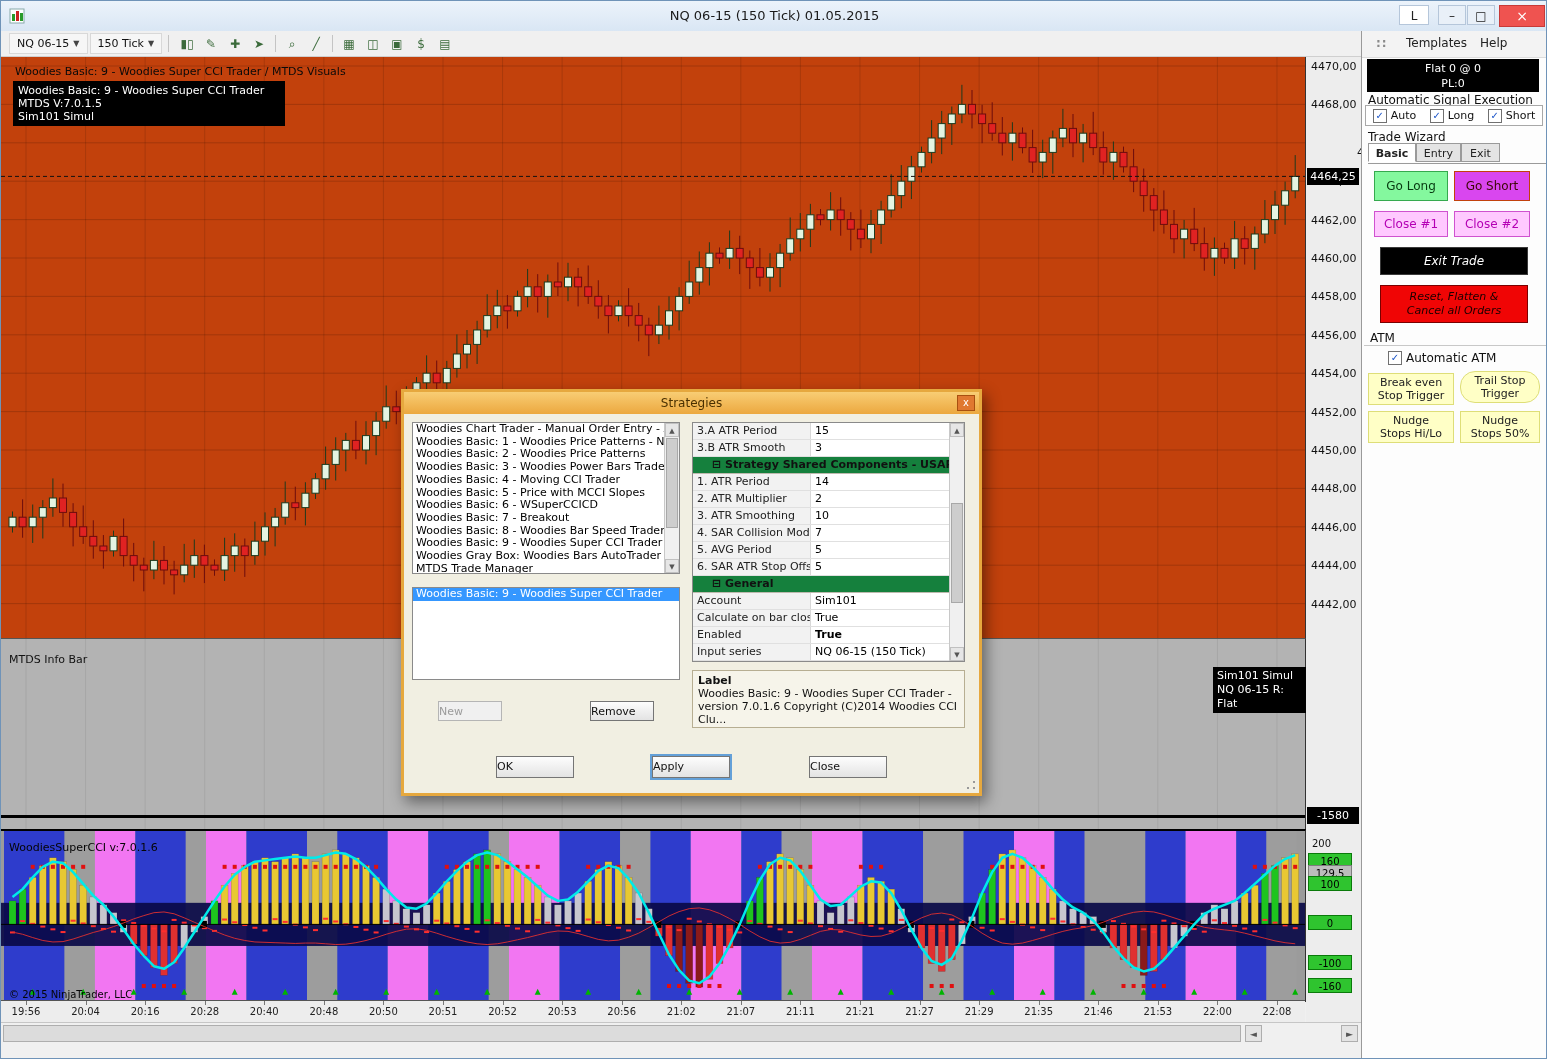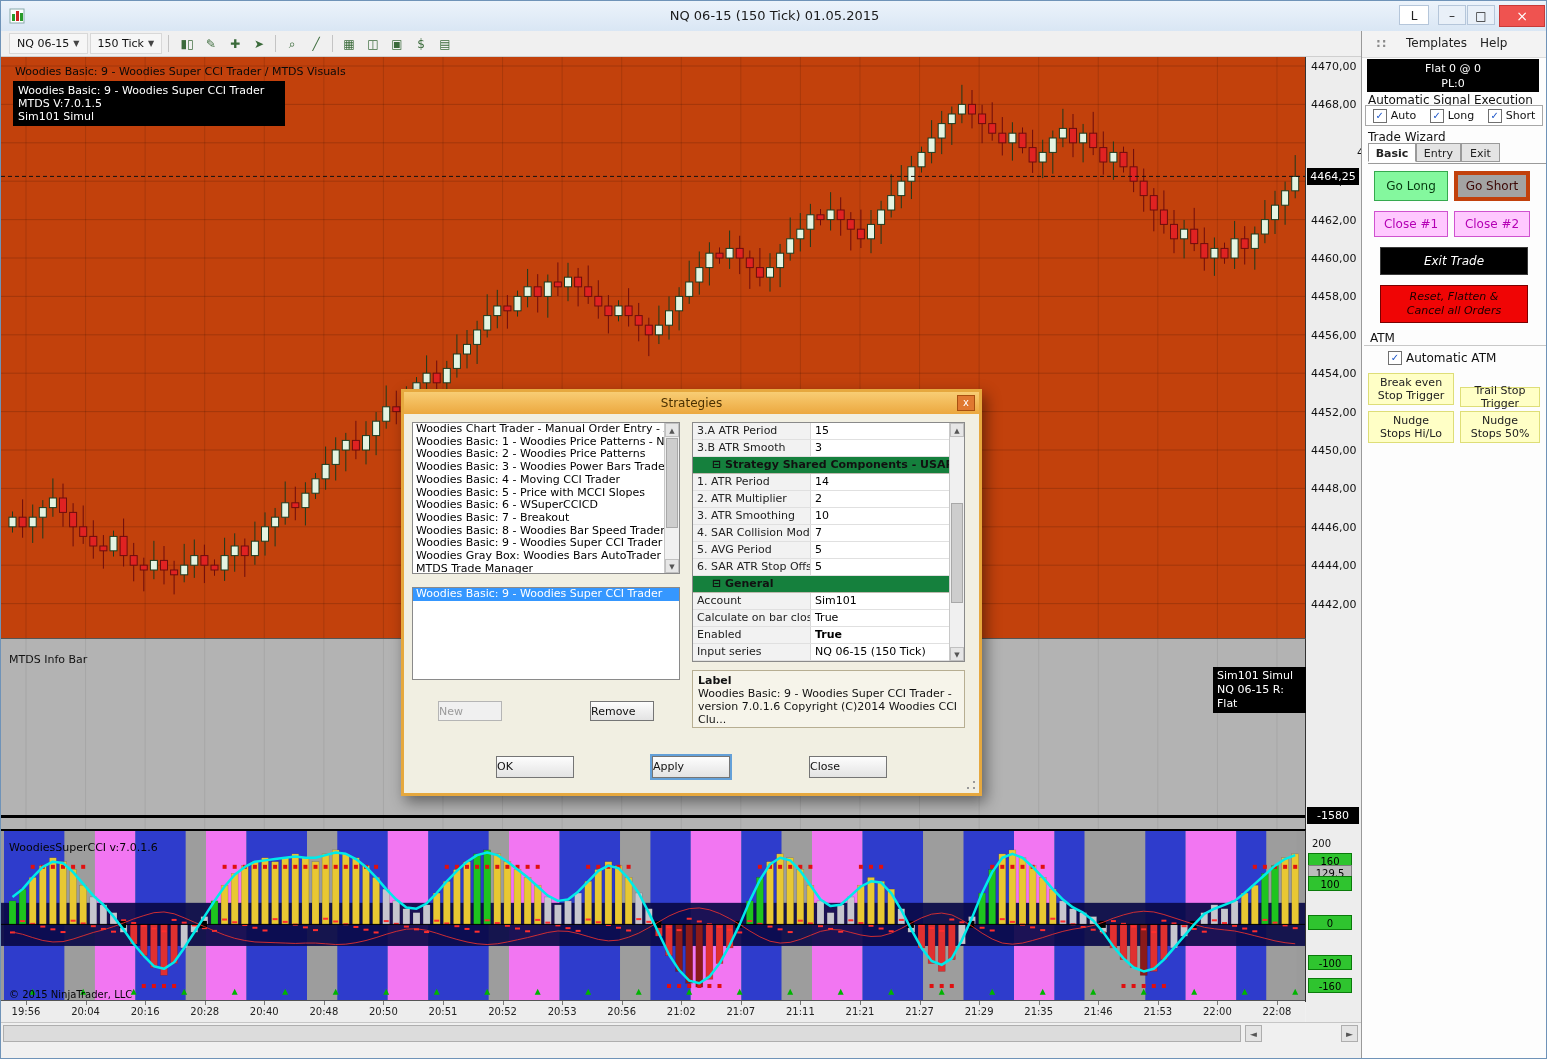--- a/index.html
+++ b/index.html
@@ -974,39 +974,39 @@
           <span>Short</span>
         </span>
     </div>
     <div class="sec-label" style="left:6px;top:99px;">Trade Wizard</div>
     <div class="tabs">
       <span class="tab active" style="left:0;width:48px">Basic</span>
       <span class="tab" style="left:48px;width:45px">Entry</span>
       <span class="tab" style="left:93px;width:39px">Exit</span>
     </div>
     <div class="sbtn" style="left:12px;top:140px;width:74px;height:30px;background:#84f89e;border:1px solid #35a94e;color:#06380f;">Go Long</div>
-    <div class="sbtn" style="left:92px;top:140px;width:76px;height:30px;background:#a3a3a3;border:4px solid #c2410c;color:#3c0705;">Go Short</div>
+    <div class="sbtn" style="left:92px;top:140px;width:76px;height:30px;background:#d946ef;border:1px solid #c2410c;color:#3c0705;">Go Short</div>
     <div class="sbtn" style="left:12px;top:180px;width:74px;height:26px;background:#ffc9ff;border:1px solid #cf52cf;color:#b400b4;">Close #1</div>
     <div class="sbtn" style="left:92px;top:180px;width:76px;height:26px;background:#ffc9ff;border:1px solid #cf52cf;color:#b400b4;">Close #2</div>
     <div class="sbtn" style="left:18px;top:216px;width:148px;height:28px;background:#000;border:1px solid #3a3a3a;color:#fff;font-style:italic;">Exit Trade</div>
     <div class="sbtn" style="left:18px;top:254px;width:148px;height:38px;background:#f00505;border:1px solid #7a0000;color:#1a0000;font-style:italic;font-size:11px;flex-direction:column;line-height:14px;">
       <span>Reset, Flatten &amp;</span>
       <span>Cancel all Orders</span>
     </div>
     <div class="sec-label" style="left:8px;top:300px;">ATM</div>
     <div style="position:absolute;left:2px;top:314px;width:182px;height:1px;background:#c8c8c8;"></div>
     <div class="chk" style="position:absolute;left:26px;top:320px;">
       <span class="cb">✓</span>
       <span style="font-size:12px">Automatic ATM</span>
     </div>
     <div class="atmbtn" style="left:6px;top:342px;width:86px;height:32px;">
       <span>Break even</span>
         <span>Stop Trigger</span>
     </div>
-    <div class="atmbtn" style="left:98px;top:356px;width:80px;height:20px;">
+    <div class="atmbtn" style="left:98px;top:340px;width:80px;height:32px;border-radius:15px;">
       <span>Trail Stop</span>
         <span>Trigger</span>
     </div>
     <div class="atmbtn" style="left:6px;top:380px;width:86px;height:32px;">
       <span>Nudge</span>
         <span>Stops Hi/Lo</span>
     </div>
     <div class="atmbtn" style="left:98px;top:380px;width:80px;height:32px;">
       <span>Nudge</span>
         <span>Stops 50%</span>

